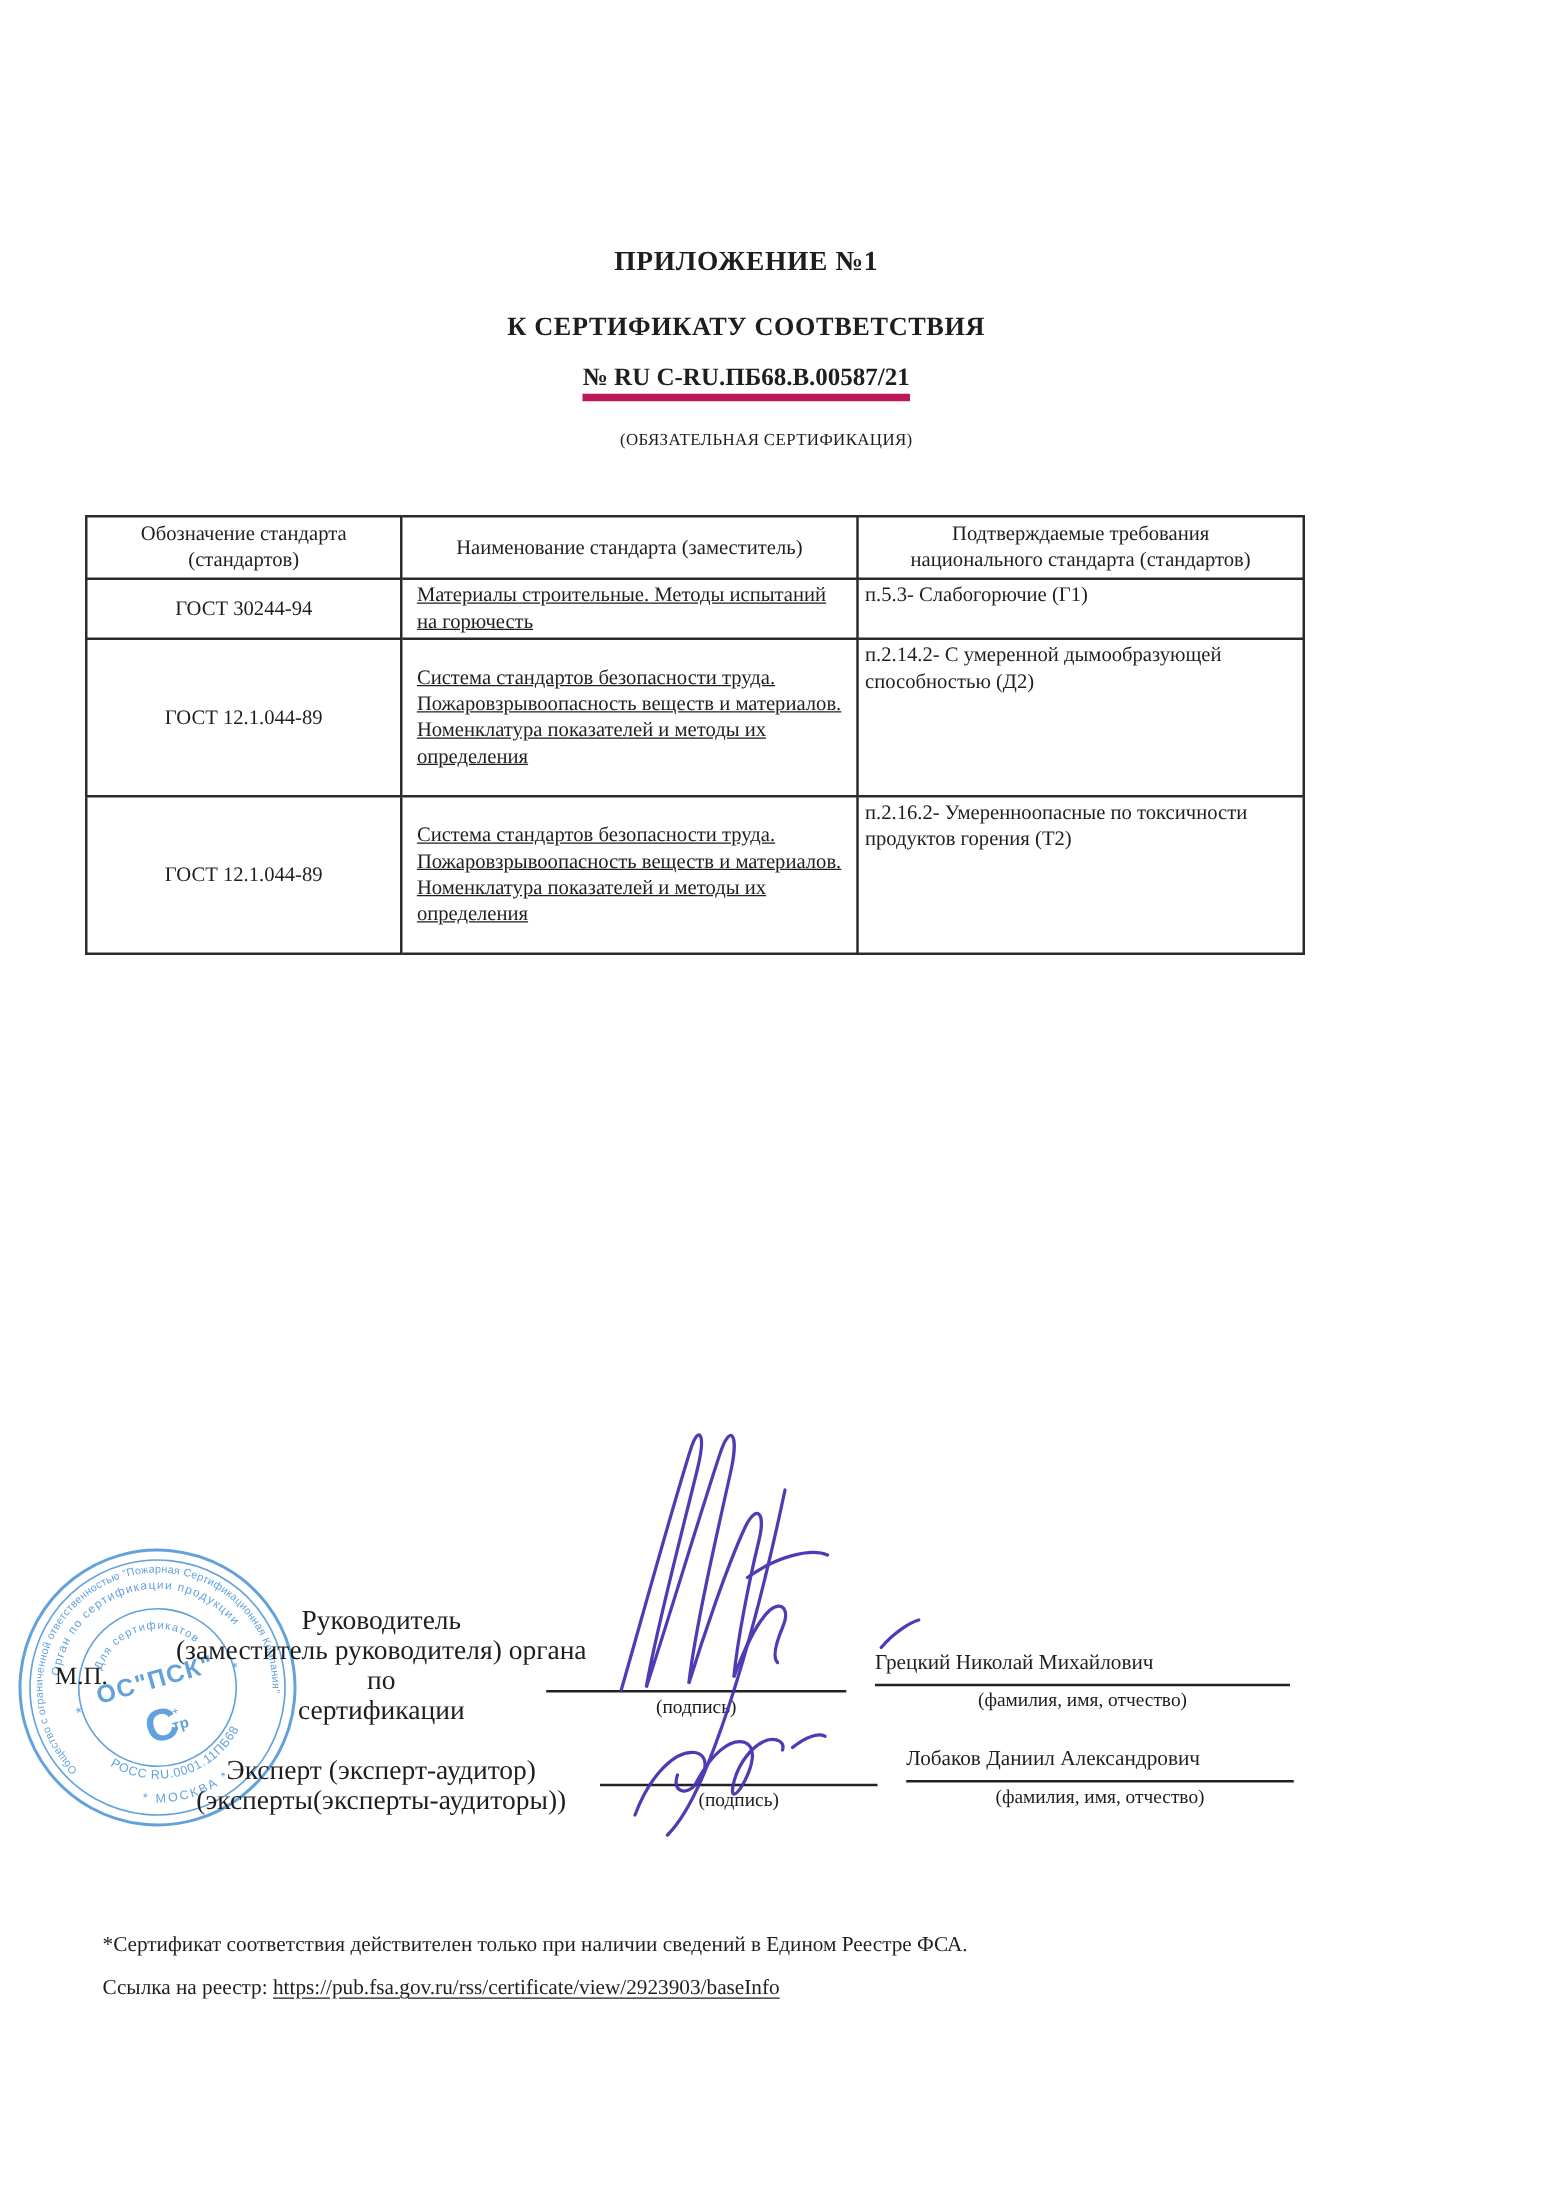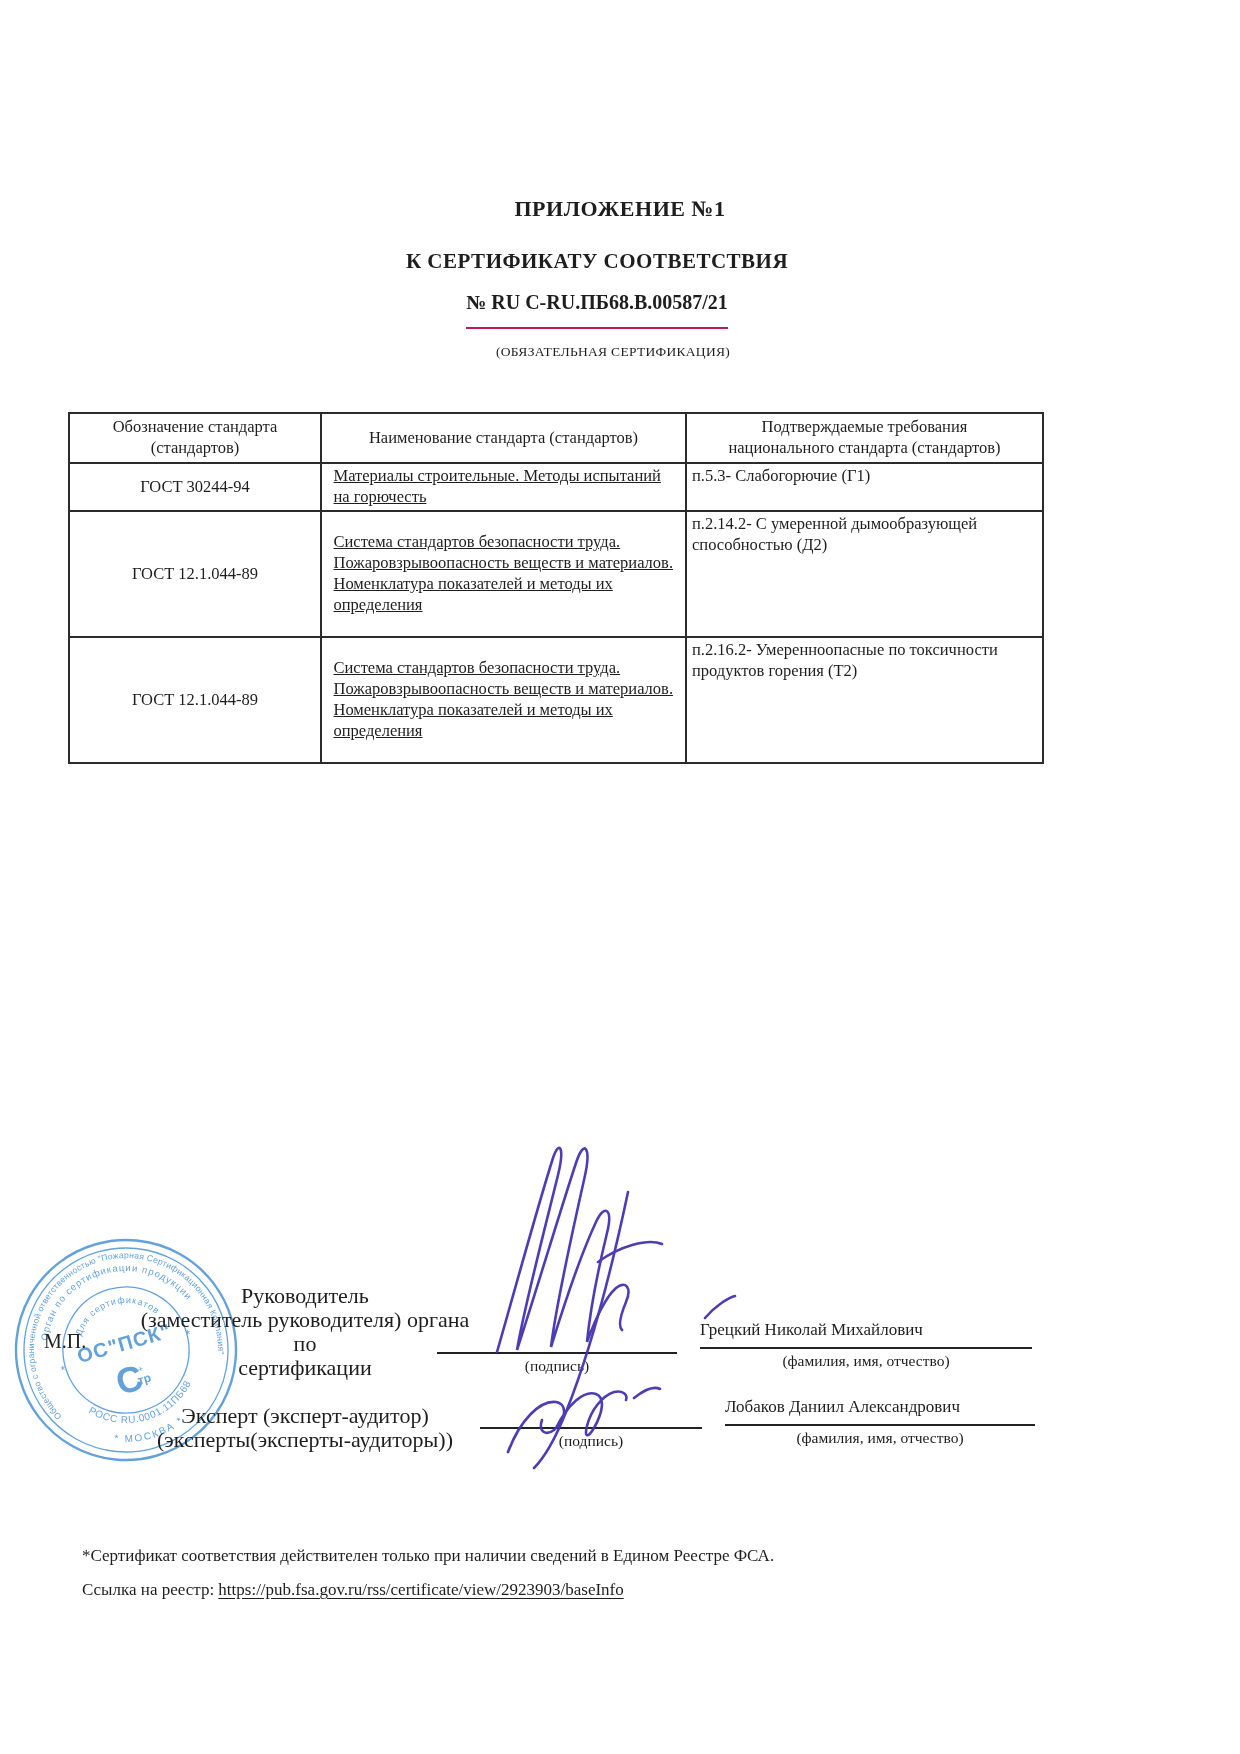--- a/index.html
+++ b/index.html
@@ -4,24 +4,24 @@
 <style>
   html,body{margin:0;padding:0;}
   body{
     width:1240px;height:1754px;position:relative;background:#ffffff;
     font-family:"Liberation Serif","DejaVu Serif",serif;color:#1e1e1e;
     overflow:hidden;
   }
   .abs{position:absolute;}
   
   .doc-header{left:0;top:0;width:1194px;text-align:center;}
-  .title1{position:absolute;left:0;top:196px;width:100%;font-size:22px;font-weight:bold;letter-spacing:.5px;padding-left:23px;}
+  .title1{position:absolute;left:0;top:196px;width:100%;font-size:22px;font-weight:bold;letter-spacing:.5px;}
   .title2{position:absolute;left:0;top:249px;width:100%;font-size:21px;font-weight:bold;letter-spacing:.5px;}
   .cert-num{position:absolute;left:0;top:291px;width:100%;font-size:20px;font-weight:bold;}
-  .cert-num span{border-bottom:2px solid #be185d;padding-bottom:14px;}
+  .cert-num span{border-bottom:6px solid #be185d;padding-bottom:2px;}
   .subtitle{position:absolute;left:0;top:344px;width:100%;font-size:13.5px;letter-spacing:.3px;margin-left:16px;}
   
   .tbl-wrap{left:68px;top:412px;width:974px;}
   table.std{border-collapse:collapse;width:974px;table-layout:fixed;}
   table.std td,table.std th{border:2px solid #2b2b2b;font-size:16.5px;line-height:1.26;padding:2px 5px;font-weight:normal;}
   th.hc{text-align:center;vertical-align:middle;height:44px;}
   td.c1{text-align:center;vertical-align:middle;}
   td.c2{vertical-align:middle;text-decoration:underline;}
   td.c2 .inner{max-width:340px;margin:0 auto;}
   td.c3{text-align:left;vertical-align:top;padding:3px 8px;}
@@ -55,21 +55,21 @@
 <div class="abs tbl-wrap">
   <table class="std">
     <colgroup>
         <col style="width:252px">
         <col style="width:365px">
         <col style="width:357px">
       </colgroup>
     <tbody>
         <tr>
       <th class="hc">Обозначение стандарта (стандартов)</th>
-      <th class="hc">Наименование стандарта (стандартов)</th>
+      <th class="hc">Наименование стандарта (заместитель)</th>
       <th class="hc">
             <div class="hdr3i">Подтверждаемые требования национального стандарта (стандартов)</div>
           </th>
     </tr>
     <tr class="r-s">
       <td class="c1">ГОСТ 30244-94</td>
       <td class="c2">
             <div class="inner">Материалы строительные. Методы испытаний на горючесть</div>
           </td>
       <td class="c3">п.5.3- Слабогорючие (Г1)</td>

